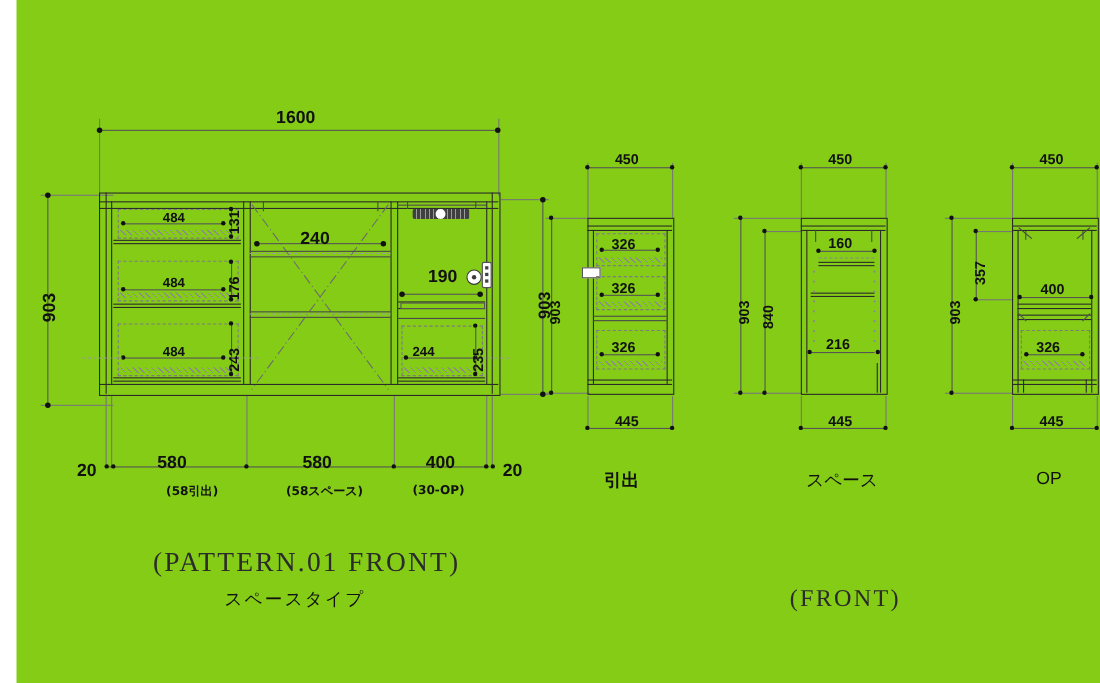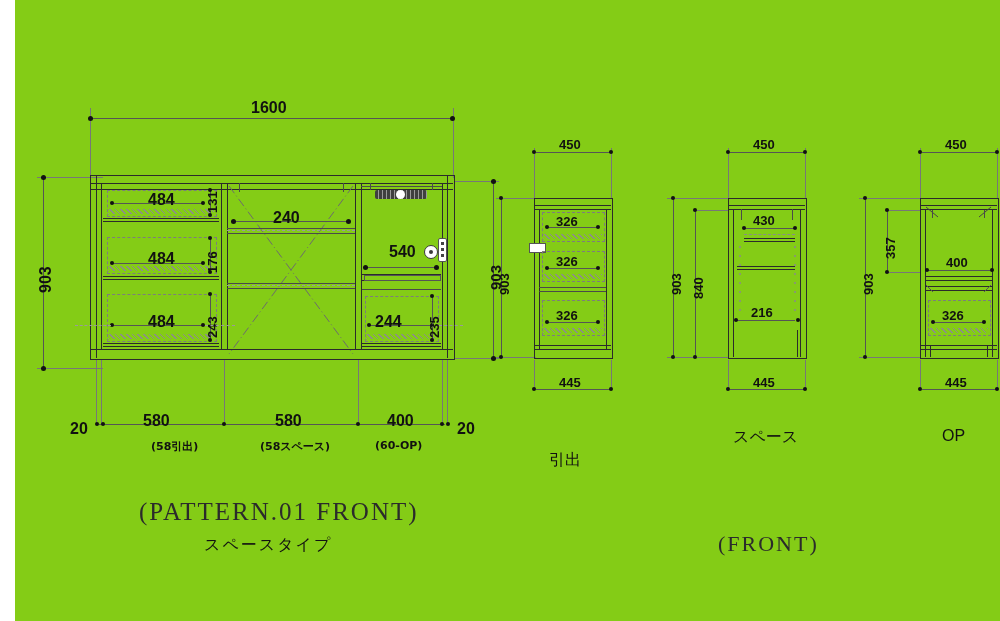--- a/index.html
+++ b/index.html
@@ -24,21 +24,21 @@
   .thin{background:#4a4a4a;}
   .dim{position:absolute;background:#555;}
   .dimh{height:1px;}
   .dimv{width:1px;}
   .ext{position:absolute;background:#777;}
   .dot{position:absolute;width:5px;height:5px;border-radius:50%;background:#111;}
   .dotS{position:absolute;width:4px;height:4px;border-radius:50%;background:#111;}
   .txt{position:absolute;white-space:nowrap;font-weight:700;color:#111;}
   .t16{font-size:16px;}
   .t15{font-size:15px;}
-  .t14{font-size:16px;}
+  .t14{font-size:12px;}
   .t13{font-size:13px;}
   .t11{font-size:11px;}
   .vtxt{position:absolute;white-space:nowrap;font-weight:700;color:#111;
         transform-origin:0 0;transform:rotate(-90deg);}
   .dashbox{position:absolute;border:1px dashed #7d7d7d;}
   .dashline{position:absolute;border-top:1px dashed #8a8a8a;}
   .dashdot{position:absolute;height:0;border-top:1px dashed #9a9a9a;}
   .box{position:absolute;border:1px solid #2b2b2b;}
   .boxT{position:absolute;border:1px solid #555;}
   .hatch{position:absolute;
@@ -177,21 +177,21 @@
 
       <div class="ln hln thin" style="left:346px;top:186px;width:81px;"></div>
       <div class="grille" style="left:360px;top:190px;width:52px;height:9px;"></div>
       <div style="position:absolute;left:381px;top:190px;width:9px;height:9px;background:#fff;border-radius:50%;"></div>
       <div class="ln vln thin" style="left:355px;top:183px;height:7px;"></div>
       <div class="ln vln thin" style="left:417px;top:183px;height:7px;"></div>
 
       <div class="dim dimh" style="left:351px;top:267px;width:71px;"></div>
       <div class="dot" style="left:348px;top:265px;"></div>
       <div class="dot" style="left:419px;top:265px;"></div>
-      <div class="txt t16" style="left:374px;top:243px;">540</div>
+      <div class="txt t16" style="left:374px;top:243px;">190</div>
       <div class="knob" style="left:409px;top:245px;width:12px;height:12px;"></div>
       <div class="panel" style="left:423px;top:238px;width:7px;height:22px;">
         <i style="left:2px;top:3px;"></i>
           <i style="left:2px;top:9px;"></i>
           <i style="left:2px;top:15px;"></i>
       </div>
 
       <div class="ln hln" style="left:347px;top:274px;width:79px;"></div>
       <div class="ln hln" style="left:347px;top:280px;width:79px;"></div>
       <div class="boxT" style="left:349px;top:275px;width:75px;height:4px;"></div>
@@ -231,21 +231,21 @@
       <div class="txt t16" style="left:55px;top:420px;">20</div>
       <div class="txt t16" style="left:442px;top:420px;">20</div>
 
       <div class="txt t16" style="left:128px;top:412px;">580</div>
       <div class="txt t11 jp" style="left:136px;top:439px;">(58引出)</div>
 
       <div class="txt t16" style="left:260px;top:412px;">580</div>
       <div class="txt t11 jp" style="left:245px;top:439px;">(58スペース)</div>
 
       <div class="txt t16" style="left:372px;top:412px;">400</div>
-      <div class="txt t11 jp" style="left:360px;top:439px;">(60-OP)</div>
+      <div class="txt t11 jp" style="left:360px;top:439px;">(30-OP)</div>
     </div>
 
     <div class="titleser" style="left:124px;top:498px;font-size:25px;">(PATTERN.01 FRONT)</div>
     <div class="txt t16 jp" style="left:189px;top:535px;font-weight:400;letter-spacing:2px;">スペースタイプ</div>
   </div>
 
   <div>
 
     <div class="ext vln" style="left:519px;top:148px;height:50px;"></div>
     <div class="ext vln" style="left:596px;top:148px;height:50px;"></div>
@@ -294,21 +294,21 @@
     <div class="dotS" style="left:581px;top:320px;"></div>
     <div class="txt t13" style="left:541px;top:308px;">326</div>
 
     <div class="ext vln" style="left:519px;top:360px;height:30px;"></div>
     <div class="ext vln" style="left:596px;top:360px;height:30px;"></div>
     <div class="dim dimh" style="left:521px;top:389px;width:74px;"></div>
     <div class="dotS" style="left:517px;top:387px;"></div>
     <div class="dotS" style="left:594px;top:387px;"></div>
     <div class="txt t13" style="left:544px;top:375px;">445</div>
 
-    <div class="txt t16 jp" style="left:534px;top:450px;font-weight:400;">引出</div>
+    <div class="txt t16 jp" style="left:534px;top:427px;font-weight:700;">引出</div>
   </div>
 
   <div>
     <div class="ext vln" style="left:713px;top:148px;height:50px;"></div>
     <div class="ext vln" style="left:790px;top:148px;height:50px;"></div>
     <div class="dim dimh" style="left:715px;top:152px;width:74px;"></div>
     <div class="dotS" style="left:711px;top:150px;"></div>
     <div class="dotS" style="left:788px;top:150px;"></div>
     <div class="txt t13" style="left:738px;top:137px;">450</div>
 
@@ -330,21 +330,21 @@
     <div class="ln hln" style="left:713px;top:209px;width:77px;"></div>
     <div class="ln vln" style="left:718px;top:209px;height:148px;"></div>
     <div class="ln vln" style="left:785px;top:209px;height:148px;"></div>
     <div class="ln vln thin" style="left:726px;top:209px;height:11px;"></div>
     <div class="ln vln thin" style="left:777px;top:209px;height:11px;"></div>
     <div class="ln vln" style="left:782px;top:330px;height:27px;"></div>
 
     <div class="dim dimh" style="left:729px;top:228px;width:51px;"></div>
     <div class="dotS" style="left:727px;top:226px;"></div>
     <div class="dotS" style="left:778px;top:226px;"></div>
-    <div class="txt t13" style="left:738px;top:213px;">430</div>
+    <div class="txt t13" style="left:738px;top:213px;">160</div>
     <div class="dashline" style="left:729px;top:234px;width:51px;"></div>
     <div class="ln hln" style="left:729px;top:238px;width:51px;"></div>
     <div class="ln hln" style="left:729px;top:241px;width:51px;"></div>
 
     <div class="ln hln" style="left:722px;top:266px;width:58px;"></div>
     <div class="ln hln" style="left:722px;top:269px;width:58px;"></div>
 
     <div class="pinrow" style="left:724px;top:246px;">
       <span class="pin" style="top:0;left:0;"></span>
         <span class="pin" style="top:9px;left:0;"></span>

